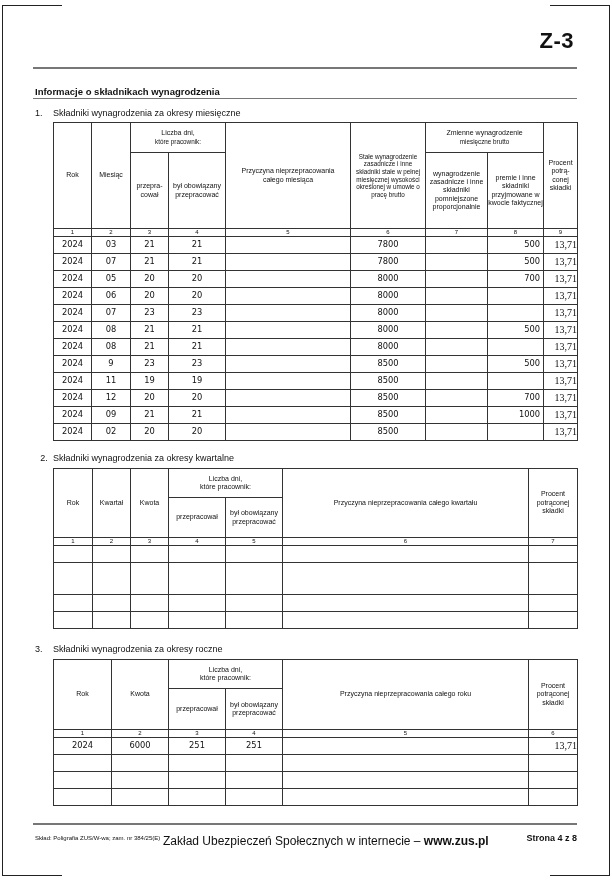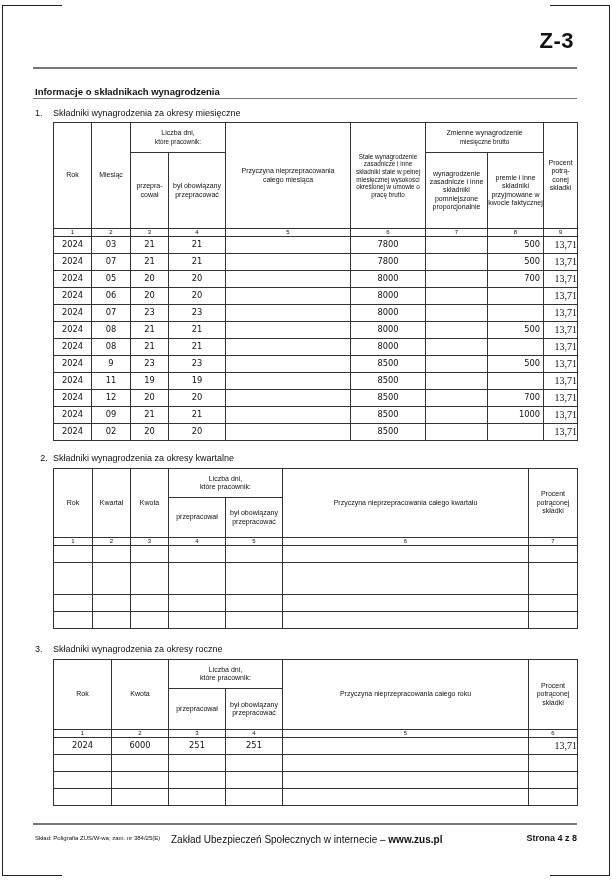--- a/index.html
+++ b/index.html
@@ -11,21 +11,21 @@
   .subtitle { position:absolute; left:35px; font-size:9px; }
   .subtitle .num { display:inline-block; width:18px; }
   table { position:absolute; border-collapse:collapse; table-layout:fixed; }
   td, th { border:1px solid #333; padding:0; text-align:center; vertical-align:middle; font-weight:normal; font-size:7px; line-height:1.2; overflow:hidden; }
   th.sm { font-size:6.3px; }
   td.idx { font-size:6px; height:7px; line-height:7px; }
   td.val { font-family:"DejaVu Sans", sans-serif; font-size:8.3px; height:16px; }
   td.rp { text-align:right; padding-right:3px; }
   td.pct { font-family:Liberation Serif, serif; font-size:10px;text-align:right; }
   .footer { position:absolute; top:835px; left:35px; width:542px; font-size:6px; }
-  .footer .mid { position:absolute; left:136px; top:-1px; font-size:10px; }
+  .footer .mid { position:absolute; left:128px; top:-1px; font-size:12px; }
   .footer .mid b { font-weight:bold; }
   .footer .page { position:absolute; right:0; top:-2px; font-weight:bold; font-size:9px; }
 </style>
 </head>
 <body>
 
 <div class="crop" style="left:2px;top:5px;width:60px;height:1px;"></div>
 <div class="crop" style="left:2px;top:5px;width:1px;height:870px;"></div>
 <div class="crop" style="right:2px;top:5px;width:60px;height:1px;"></div>
 <div class="crop" style="right:2px;top:5px;width:1px;height:870px;"></div>

